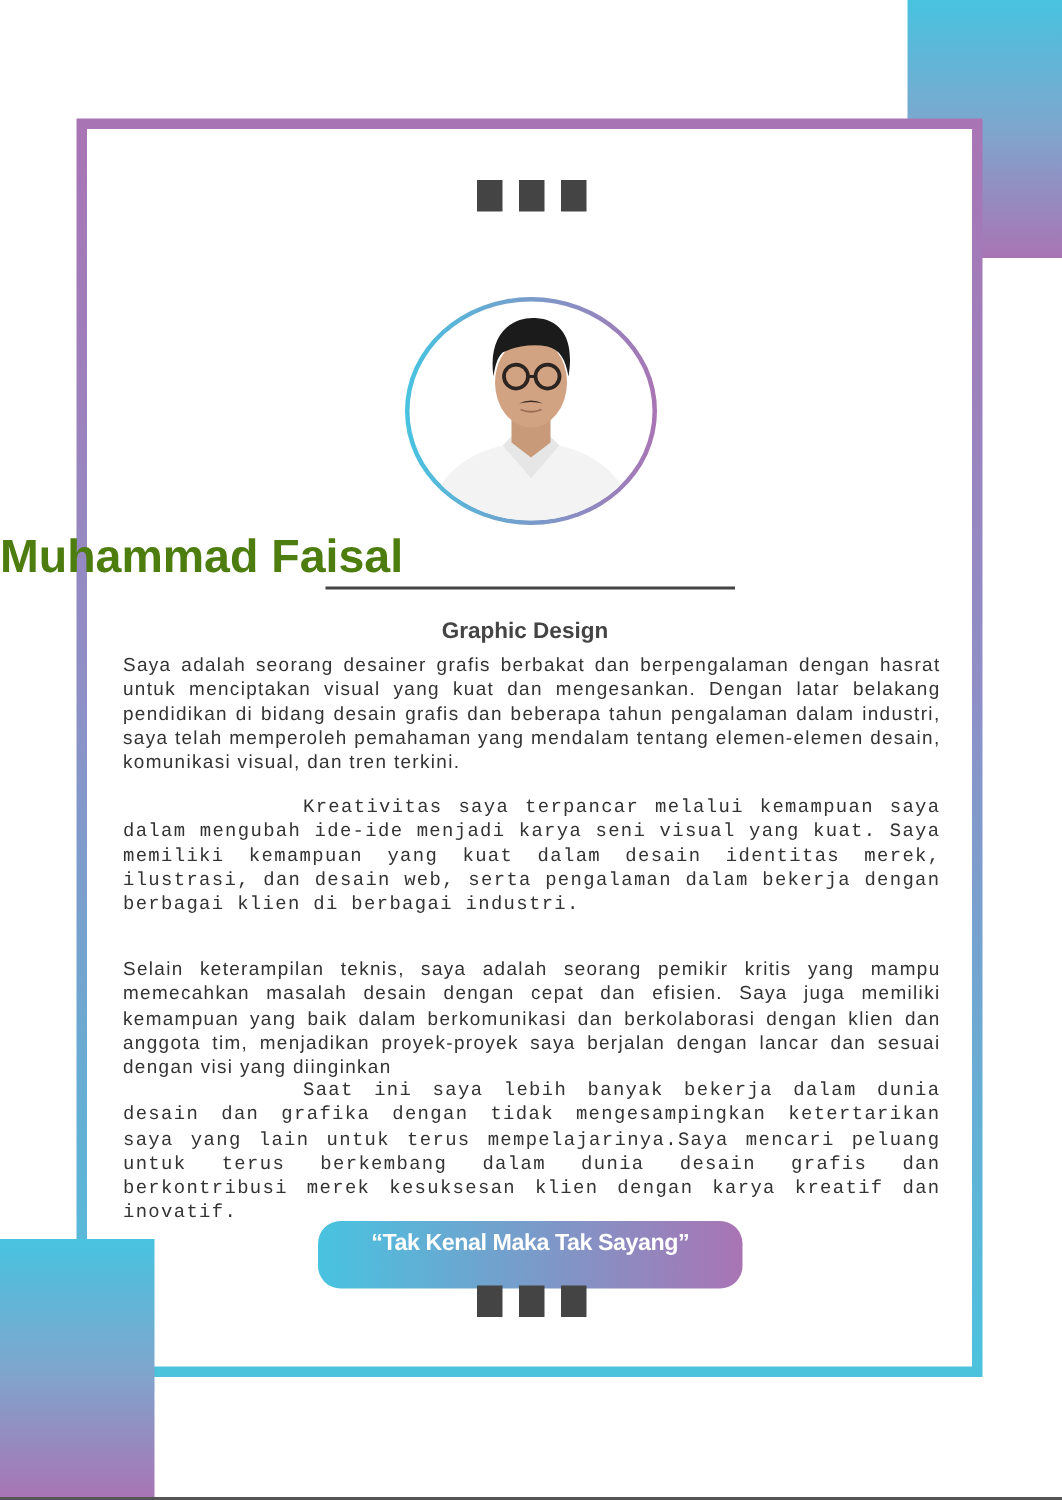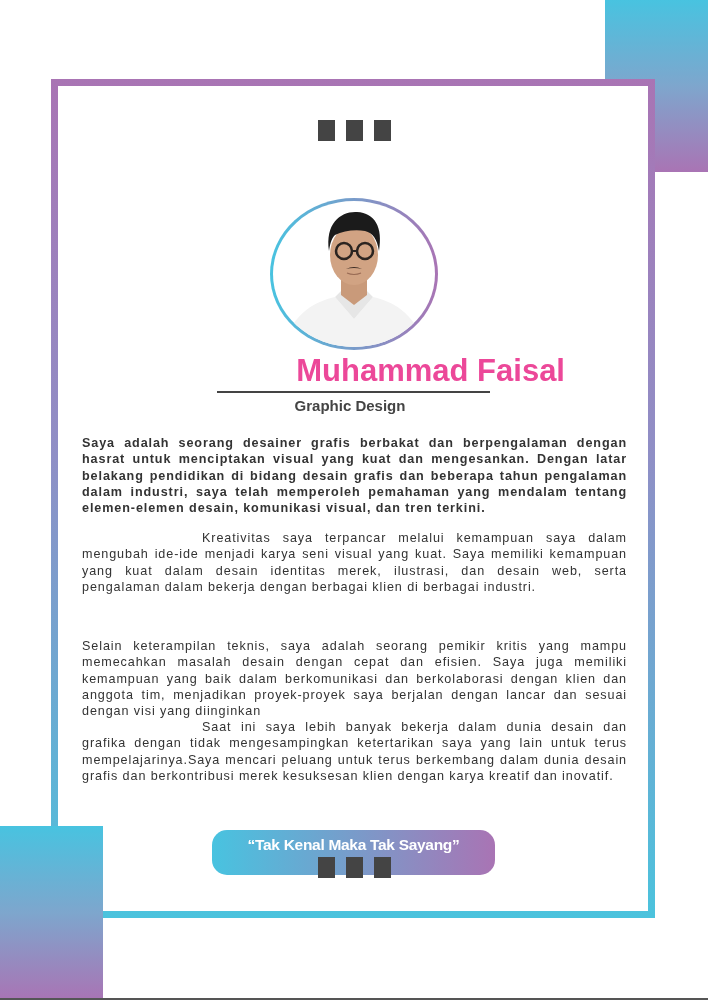--- a/index.html
+++ b/index.html
@@ -64,65 +64,64 @@
       width: 100%; height: 100%;
       border-radius: 50%;
       background: #ffffff;
       overflow: hidden;
       position: relative;
     }
     .avatar svg { position: absolute; left: 0; top: 0; }
     .name {
       position: absolute;
       left: 0; width: 565px; top: 353px;
-      text-align: right;
+      text-align: left;
       font-size: 31px; font-weight: bold;
-      color: #ec4899;
+      color: #4d7c0f;
       letter-spacing: 0px;
     }
     .name-rule {
       position: absolute;
       left: 217px; top: 391px;
       width: 273px; height: 2px;
       background: #444444;
     }
     .role {
       position: absolute;
-      left: 0; width: 700px; top: 397px;
+      left: 0; width: 700px; top: 412px;
       text-align: center;
       font-size: 15px; font-weight: bold;
       color: #444444;
     }
     .bio {
       position: absolute;
       left: 82px; width: 545px;
       font-size: 12.6px;
       line-height: 16.3px;
       color: #333333;
       letter-spacing: 0.9px;
       text-align: justify;
       margin: 0;
     }
-    .bio.indent { text-indent: 120px; }
-    .p1 { top: 435px; font-weight: bold; }
+    .bio.indent { text-indent: 120px; font-family: Liberation Mono, monospace; }
+    .p1 { top: 435px; }
     .p2 { top: 530px; }
     .p3 { top: 638px; }
     .p4 { top: 719px; }
     .motto {
       position: absolute;
       left: 212px; top: 814px;
       width: 283px; height: 45px;
       border-radius: 15px;
       background: linear-gradient(to right, #48c3e0, #a974b4);
       color: #ffffff;
       font-size: 15.5px; font-weight: bold;
       text-align: center;
       line-height: 29px;
       letter-spacing: -0.3px;
-      margin-top: 16px;
     }
   </style>
 </head>
 <body>
 
 <div class="block-top-right"></div>
 
 <div class="frame">
   <div class="frame-inner"></div>
 </div>

